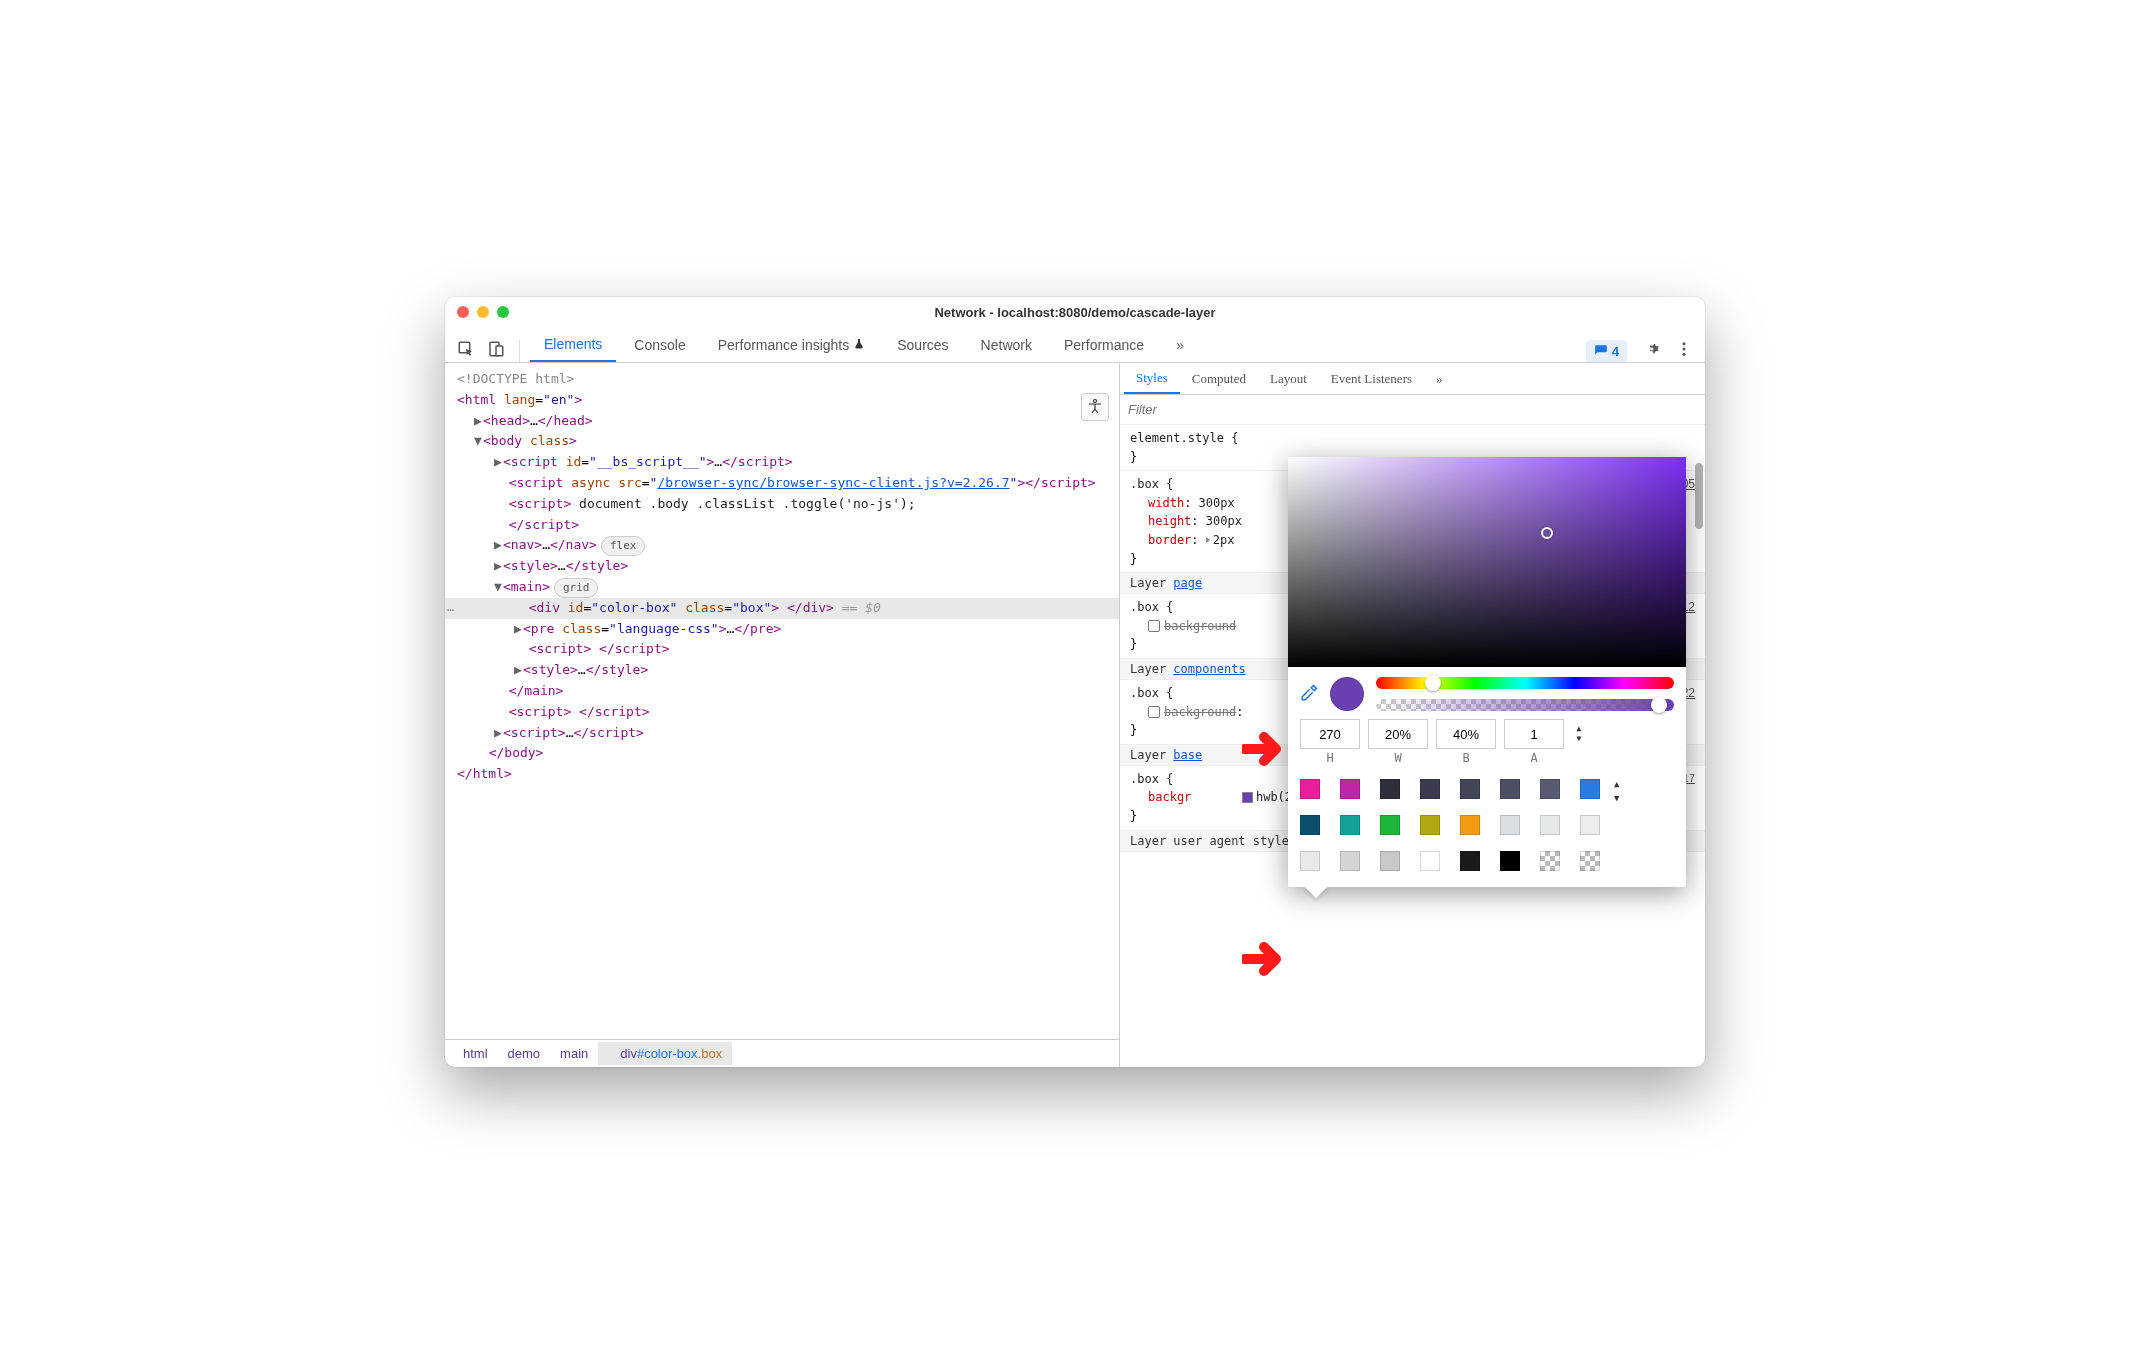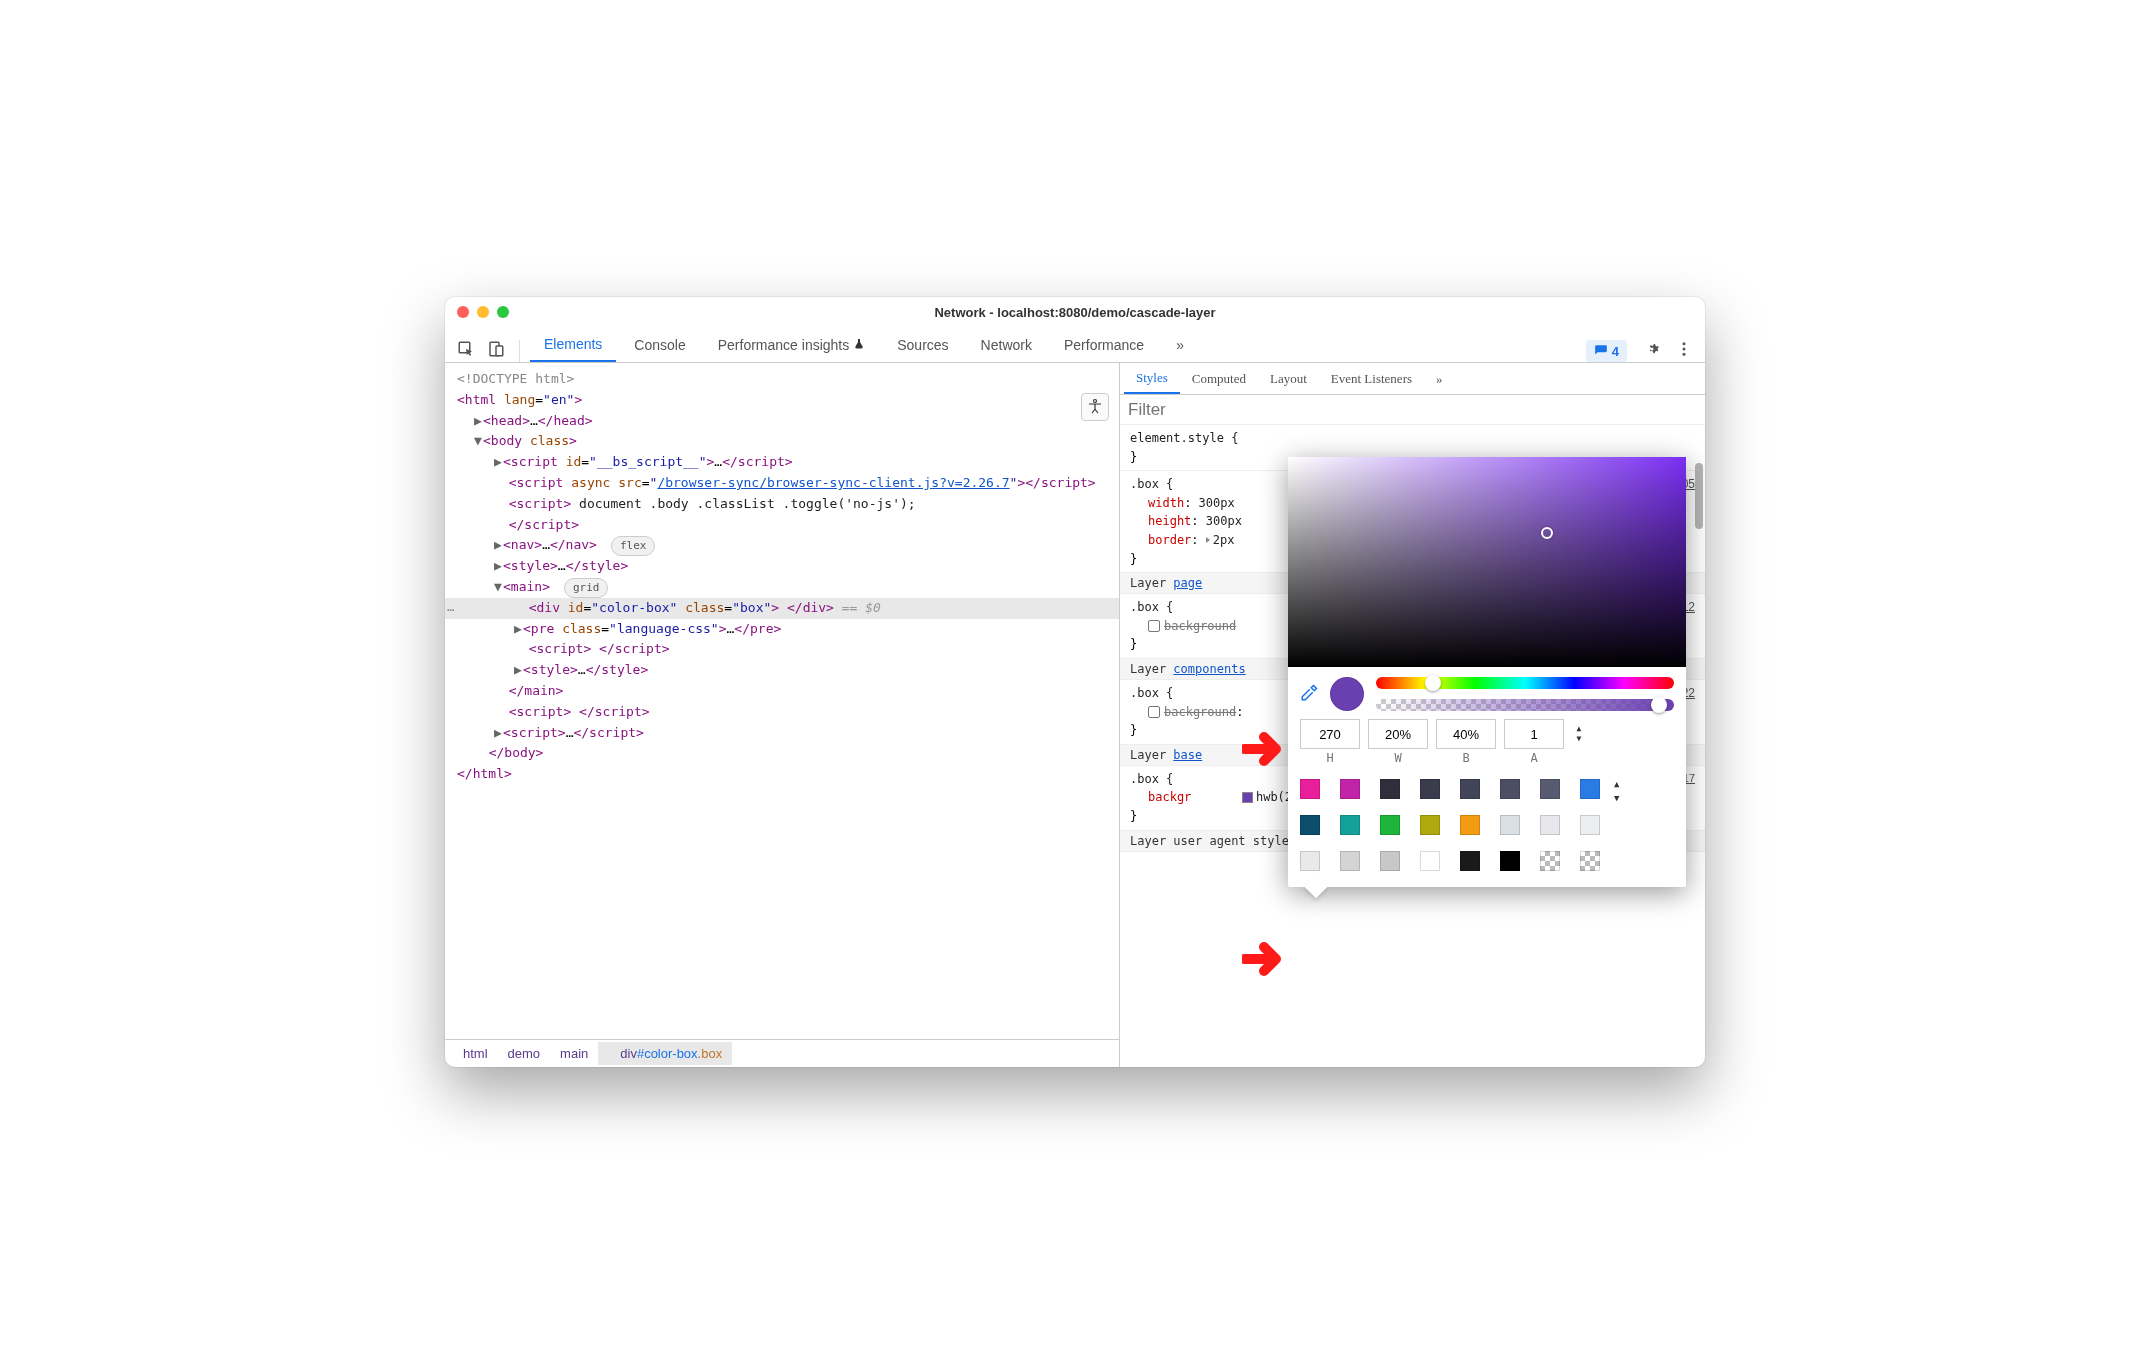--- a/index.html
+++ b/index.html
@@ -88,21 +88,21 @@
   .dom-line.selected { background: #e8e8e8; }
   .tag-n { color: #881280; }
   .attr-n { color: #994500; }
   .attr-v { color: #1a1aa6; }
   .doctype { color: #888; }
   .plain { color: #222; }
   .url-link { color: #1155cc; text-decoration: underline; }
   .pill {
     display: inline-block; background: #f1f1f1; border: 1px solid #ccc;
     border-radius: 10px; padding: 0 8px; font-size: 11px; color: #555;
-    margin-left: 14px;
+    margin-left: 4px;
   }
   .arrow { display:inline-block; width:10px; text-align:center; color:#666; }
   .selected-suffix { color:#999; font-style:italic; }
   .ellipsis-indicator {
     position: absolute; left: 2px; color:#888; font-size:12px;
   }
 
   
   .a11y-btn {
     position: absolute; top: 30px; right: 10px;
@@ -124,21 +124,21 @@
   .crumb .cls { color: #c0742e; }
 
   
   .side-tabs-row {
     display: flex; align-items: center; height: 32px;
     border-bottom: 1px solid #ccc; padding: 0 4px;
   }
   .side-tab { padding: 0 12px; height: 100%; display:flex; align-items:center; font-size: 13px; color:#555; cursor:pointer;font-family:Liberation Serif, serif; }
   .side-tab.active { color:#1a73e8; border-bottom:2px solid #1a73e8; }
   .filter-row { height: 30px; border-bottom: 1px solid #eee; display: flex; align-items:center; padding: 0 8px; }
-  .filter-row input { border:none; outline:none; font-size:17px; flex:1; color:#ec4899; }
+  .filter-row input { border:none; outline:none; font-size:13px; flex:1; color:#ec4899;font-style:italic; }
 
   .styles-body { flex:1; overflow:auto; font-family: Menlo, Consolas, monospace; font-size: 12px; position: relative; }
   .styles-scrollbar { position:absolute; right:2px; top:38px; width:8px; height:66px; background:#b5b5b5; border-radius:4px; }
   .rule { border-bottom: 1px solid #eee; padding: 4px 10px 4px 10px; line-height:1.55; }
   .layer-head { background:#f5f5f5; padding:3px 10px; font-size:12px; color:#333; border-bottom:1px solid #eee; }
   .layer-head a { color:#1155cc; text-decoration:underline; }
   .selector { color:#222; }
   .file-link { float:right; color:#555; text-decoration:underline; font-family:-apple-system,sans-serif; font-size:12px; }
   .prop { padding-left: 18px; }
   .prop .pn { color:#c80000; }

